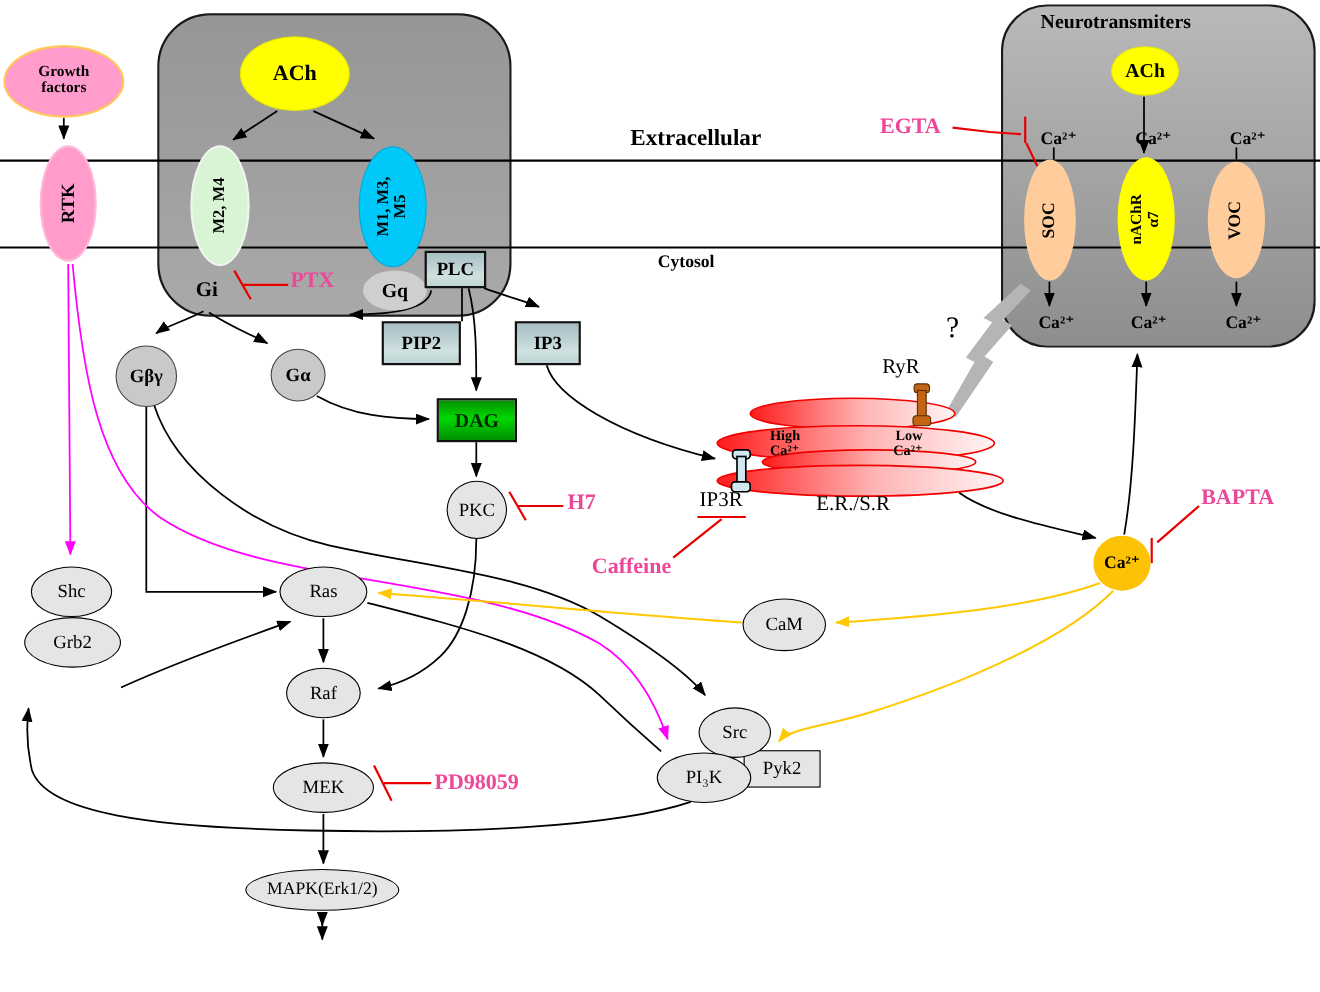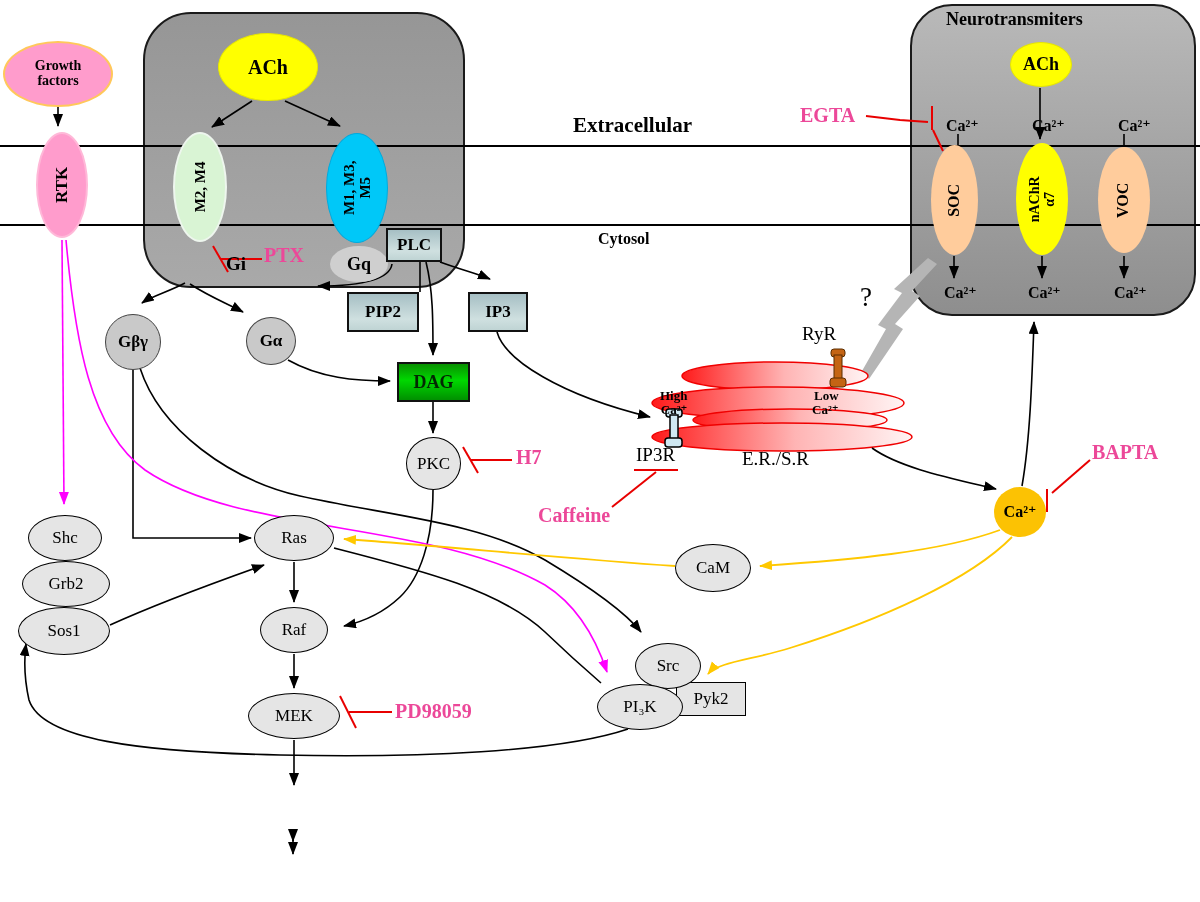--- a/index.html
+++ b/index.html
@@ -155,33 +155,33 @@
   </div>
 
   <div class="node b z3" style="left:218px;top:33px;width:100px;height:68px;background:#ffff00;border:1px solid #e6e600;font-size:20px;">ACh</div>
   <div class="node z3" style="left:173px;top:132px;width:54px;height:110px;background:#d9f4d4;border:2px solid #eef6ee;">
     <span class="rot b" style="font-size:15px;">M2, M4</span>
   </div>
   <div class="node z3" style="left:326px;top:133px;width:62px;height:110px;background:#00c8f8;border:1px solid #00aadd;">
     <span class="rot b" style="font-size:15px;text-align:center;line-height:1.05;">M1, M3,
 M5</span>
   </div>
-  <div class="lbl b z3" style="left:178px;top:253px;font-size:19px;margin-left:48px;">Gi</div>
+  <div class="lbl b z3" style="left:178px;top:253px;font-size:19px;">Gi</div>
   <div class="node b z3 noborder" style="left:330px;top:246px;width:58px;height:36px;background:#cfcfcf;font-size:18px;">Gq</div>
   <div class="node b steel rectnode z3" style="left:386px;top:228px;width:56px;height:34px;font-size:17px;">PLC</div>
 
   <div class="node b steel rectnode z3" style="left:347px;top:292px;width:72px;height:40px;font-size:17px;">PIP2</div>
   <div class="node b steel rectnode z3" style="left:468px;top:292px;width:60px;height:40px;font-size:17px;">IP3</div>
   <div class="node b z3" style="left:105px;top:314px;width:56px;height:56px;background:#c9c9c9;border:1.5px solid #444;font-size:17px;">Gβγ</div>
   <div class="node b z3" style="left:246px;top:317px;width:50px;height:48px;background:#c9c9c9;border:1.5px solid #444;font-size:17px;">Gα</div>
   <div class="node b rectnode z3" style="left:397px;top:362px;width:73px;height:40px;border:2px solid #111;color:#032803;font-size:18px;
               background:linear-gradient(180deg,#089000,#00d800 45%,#009000);">DAG</div>
   <div class="node z3" style="left:406px;top:437px;width:55px;height:53px;font-size:17px;">PKC</div>
 
-  <div class="lbl b z3" style="left:660px;top:389px;font-size:13px;text-align:right;line-height:1.1;">High
+  <div class="lbl b z3" style="left:700px;top:389px;font-size:13px;text-align:left;line-height:1.1;">High
 Ca²⁺</div>
   <div class="lbl b z3" style="left:812px;top:389px;font-size:13px;text-align:right;line-height:1.1;">Low
 Ca²⁺</div>
   <div class="lbl z3" style="left:742px;top:448px;font-size:19px;">E.R./S.R</div>
   <div class="lbl z3" style="left:802px;top:323px;font-size:19px;">RyR</div>
   <div class="lbl z3" style="left:636px;top:444px;font-size:19px;">IP3R</div>
   <div class="lbl z3" style="left:860px;top:282px;font-size:27px;">?</div>
 
   <div class="lbl b z3" style="left:946px;top:9px;font-size:18px;">Neurotransmiters</div>
   <div class="node b z3" style="left:1010px;top:42px;width:62px;height:45px;background:#ffff00;border:1px solid #e6e600;font-size:18px;">ACh</div>
@@ -200,24 +200,24 @@
   </div>
   <div class="lbl b z3" style="left:944px;top:283px;font-size:16px;">Ca²⁺</div>
   <div class="lbl b z3" style="left:1028px;top:283px;font-size:16px;">Ca²⁺</div>
   <div class="lbl b z3" style="left:1114px;top:283px;font-size:16px;">Ca²⁺</div>
 
   <div class="node b z3 noborder" style="left:994px;top:487px;width:52px;height:50px;background:#fcc203;font-size:16px;">Ca²⁺</div>
   <div class="node z3" style="left:675px;top:544px;width:76px;height:48px;font-size:17px;">CaM</div>
 
   <div class="node z3" style="left:28px;top:515px;width:74px;height:46px;">Shc</div>
   <div class="node z3" style="left:22px;top:561px;width:88px;height:46px;">Grb2</div>
-  <div class="node z3" style="left:18px;top:607px;width:92px;height:48px;">Sos1</div>
   <div class="node z3" style="left:254px;top:515px;width:80px;height:46px;">Ras</div>
   <div class="node z3" style="left:260px;top:607px;width:68px;height:46px;">Raf</div>
   <div class="node z3" style="left:248px;top:693px;width:92px;height:46px;">MEK</div>
+  <div class="node z3" style="left:223px;top:790px;width:140px;height:38px;font-size:16px;">MAPK(Erk1/2)</div>
   <div class="node rectnode z4" style="left:676px;top:682px;width:70px;height:34px;">Pyk2</div>
   <div class="node z4" style="left:635px;top:643px;width:66px;height:46px;">Src</div>
   <div class="node z4" style="left:597px;top:684px;width:86px;height:46px;">PI₃K</div>
 
   <div class="lbl red z3" style="left:264px;top:244px;">PTX</div>
   <div class="lbl red z3" style="left:516px;top:446px;">H7</div>
   <div class="lbl red z3" style="left:395px;top:700px;">PD98059</div>
   <div class="lbl red z3" style="left:538px;top:504px;">Caffeine</div>
   <div class="lbl red z3" style="left:800px;top:104px;">EGTA</div>
   <div class="lbl red z3" style="left:1092px;top:441px;">BAPTA</div>

